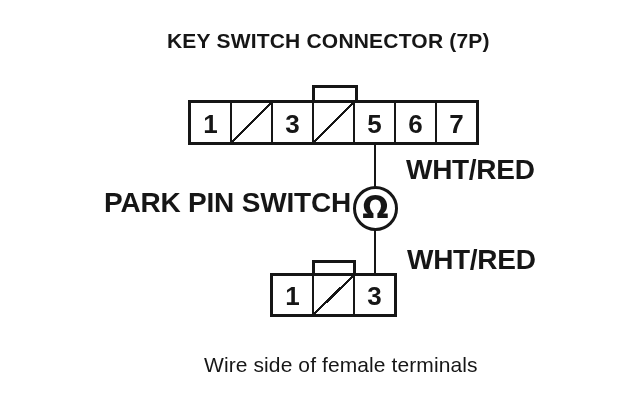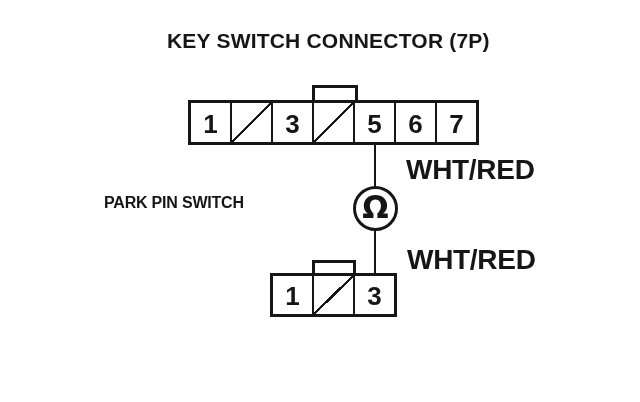--- a/index.html
+++ b/index.html
@@ -89,21 +89,21 @@
   .wire-color-label {
     font-size: 28px; font-weight: bold;
     white-space: nowrap;
     letter-spacing: -0.3px;
   }
   .wire-color-label.upper { left: 406px; top: 154px; }
   .wire-color-label.lower { left: 407px; top: 244px; }
 
   .park-label {
     left: 104px; top: 193px;
-    font-size: 16px; font-weight: bold;
+    font-size: 28px; font-weight: bold;
     line-height: 20px;
     letter-spacing: -0.2px;
     white-space: nowrap;
   }
   .park-label span { display: block; }
 
   .caption {
     left: 204px; top: 353px;
     font-size: 21px; font-weight: normal;
     letter-spacing: 0.1px;
@@ -166,14 +166,15 @@
         <span>1</span>
       </div>
       <div class="pin-cell slashed">
         <span></span>
       </div>
       <div class="pin-cell">
         <span>3</span>
       </div>
     </div>
 
+  <div class="abs caption">Wire side of female terminals</div>
 
 </div>
 
 </body></html>

